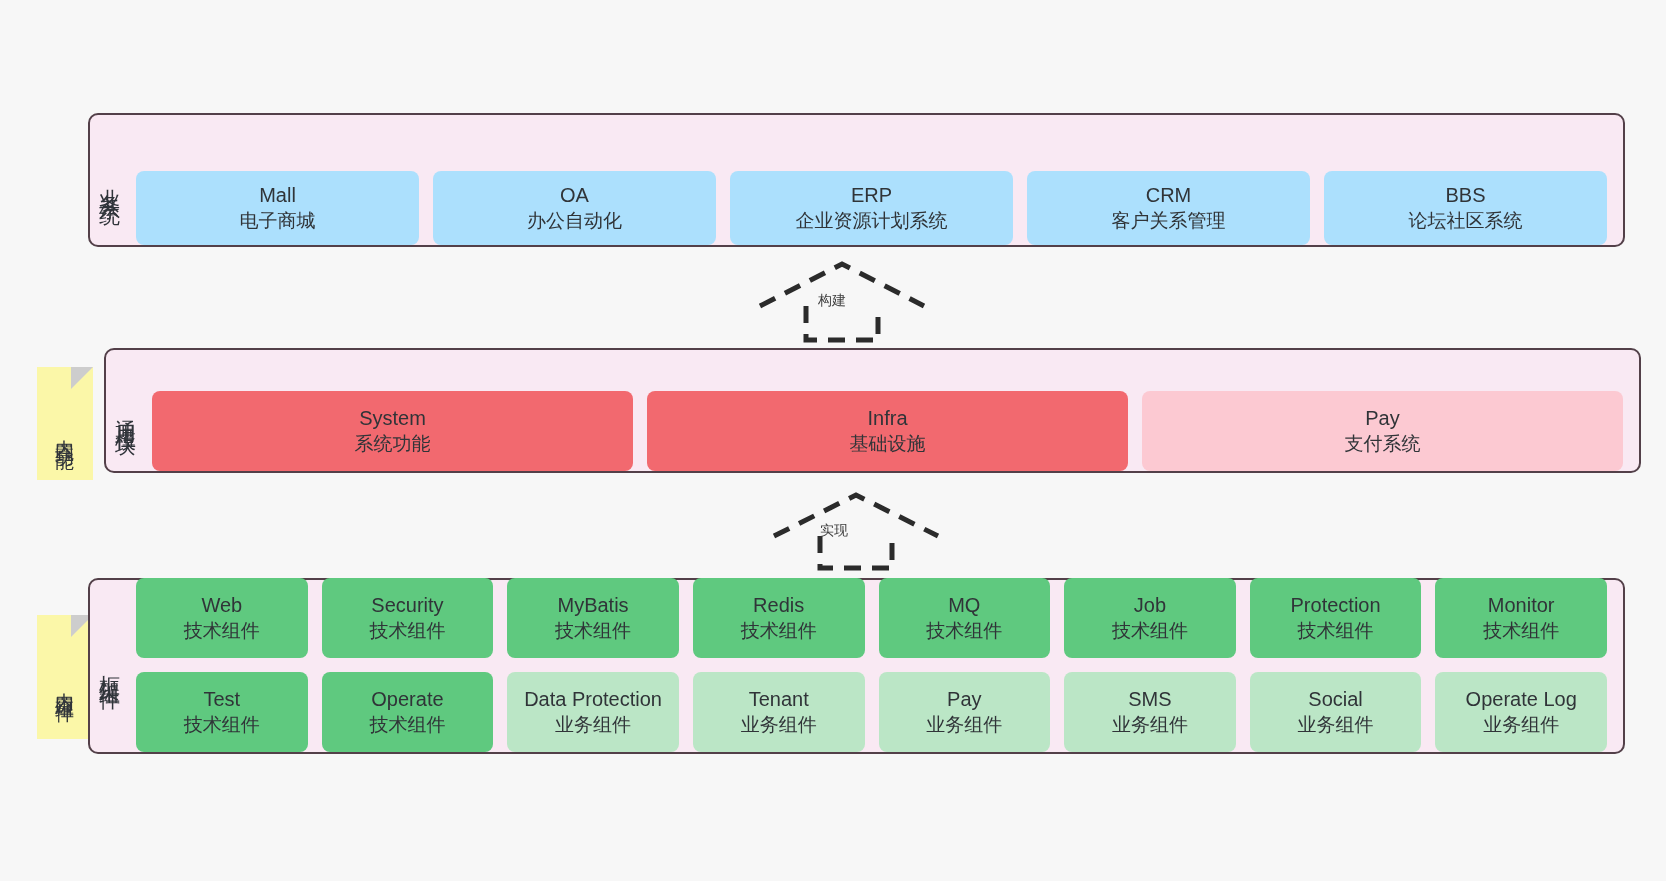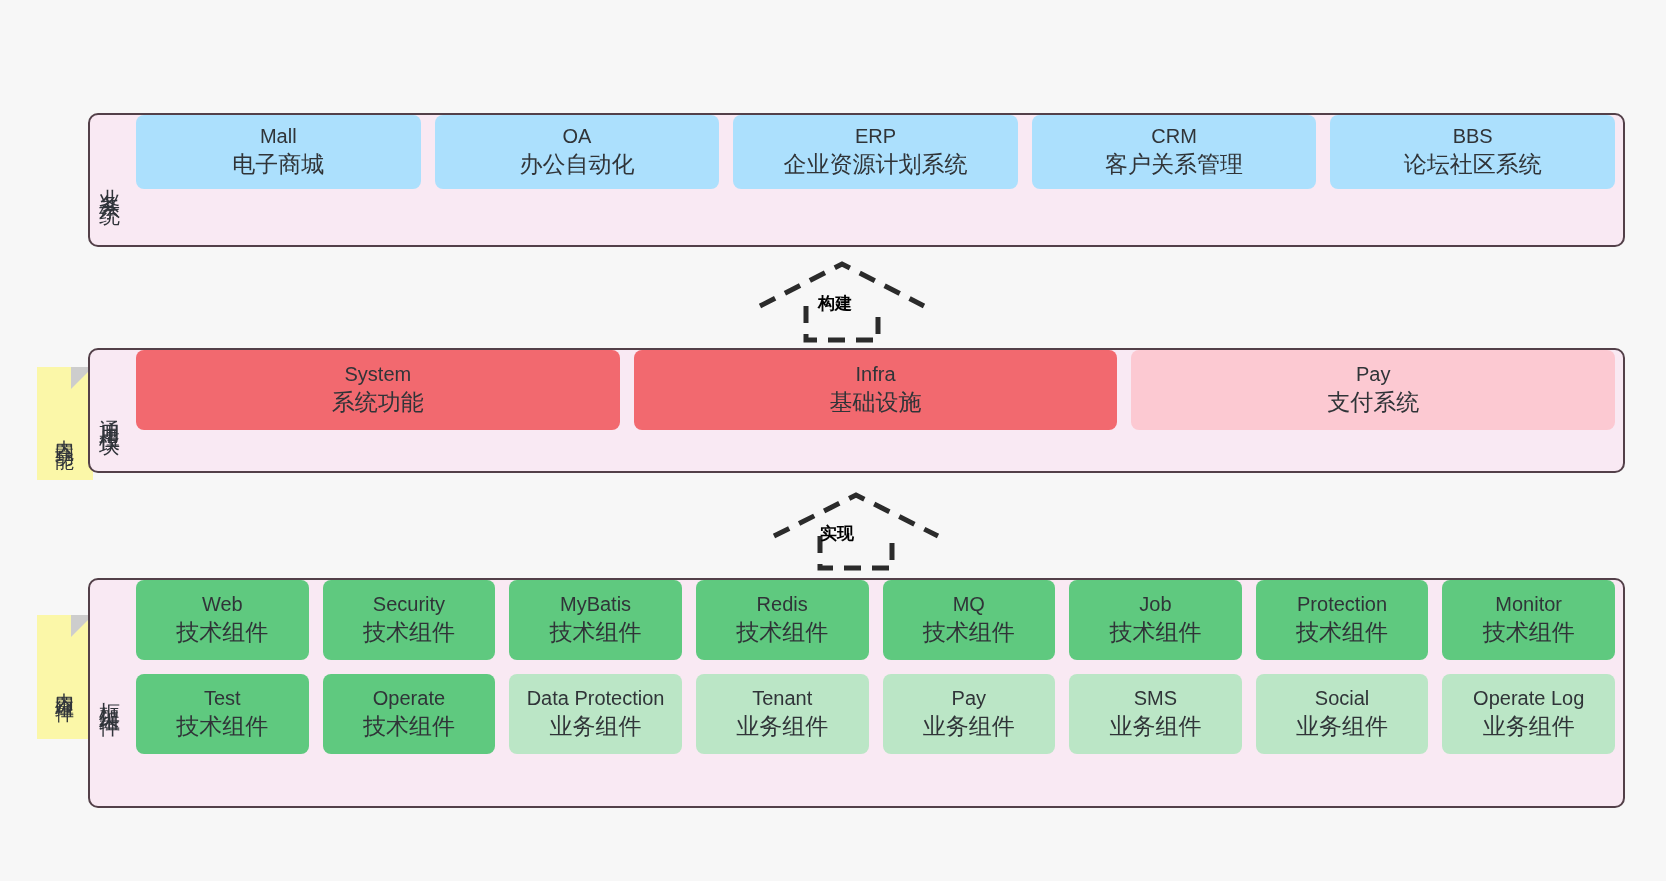--- a/index.html
+++ b/index.html
@@ -31,52 +31,52 @@
     writing-mode: vertical-rl;
     letter-spacing: 5px;
     line-height: 1;
     white-space: nowrap;
     padding-top: 4px;
   }
   .layer-body {
     flex: 1 1 auto;
     display: flex;
     flex-direction: column;
-    justify-content: flex-start;
+    justify-content: flex-end;
     gap: 14px;
-    padding: 0 8px 0 6px;
+    padding: 0 16px 0 6px;
   }
   .card-row { display: flex; gap: 14px; }
 
   .card {
     flex: 1 1 0;
     border-radius: 8px;
     display: flex;
     flex-direction: column;
     align-items: center;
     justify-content: center;
     text-align: center;
     color: #303438;
     line-height: 1.28;
     padding: 4px 6px;
   }
   .card .en { font-size: 20px; }
-  .card .cn { font-size: 23px; }
+  .card .cn { font-size: 19px; }
 
   
   .c-blue       { background: #ace0fd; }
   .c-red        { background: #f2696f; }
   .c-pink       { background: #fcc9d2; }
   .c-green      { background: #5fc97f; }
   .c-greenlight { background: #bbe6c6; }
 
   
   #layer-business  { left: 88px;  top: 113px;  width: 1537px; height: 134px; }
-  #layer-common    { left: 88px;  top: 348px;  width: 1537px; height: 125px; }
-  #layer-framework { left: 88px;  top: 578px;  width: 1537px; height: 230px; }
+  #layer-common    { left: 104px;  top: 348px;  width: 1537px; height: 125px; }
+  #layer-framework { left: 88px;  top: 578px;  width: 1537px; height: 176px; }
 
   #layer-business .card  { height: 74px; }
   #layer-common .card    { height: 80px; }
   #layer-framework .card { height: 80px; }
 
   
   .sticky {
     position: absolute;
     background: #fbf7a8;
     width: 56px;
@@ -100,25 +100,24 @@
     border-color: transparent transparent #fbf7a8 #cdcdcd;
   }
   #sticky-common    { left: 37px; top: 367px; height: 113px; }
   #sticky-framework { left: 37px; top: 615px; height: 124px; }
 
   
   .arrow { position: absolute; }
   .arrow svg { display: block; overflow: visible; }
   .arrow-label {
     position: absolute;
-    font-size: 17px;
-    color: #000000;
+    font-size: 14px;
+    color: #404040;
     background: transparent;
     white-space: nowrap;
-    font-weight: bold;
   }
   #arrow-build     { left: 752px; top: 258px;  width: 180px; height: 86px; }
   #arrow-implement { left: 766px; top: 490px;  width: 180px; height: 80px; }
   #label-build     { left: 818px; top: 292px; }
   #label-implement { left: 820px; top: 522px; }
 </style>
 </head>
 <body>
 
 <div id="stage">

